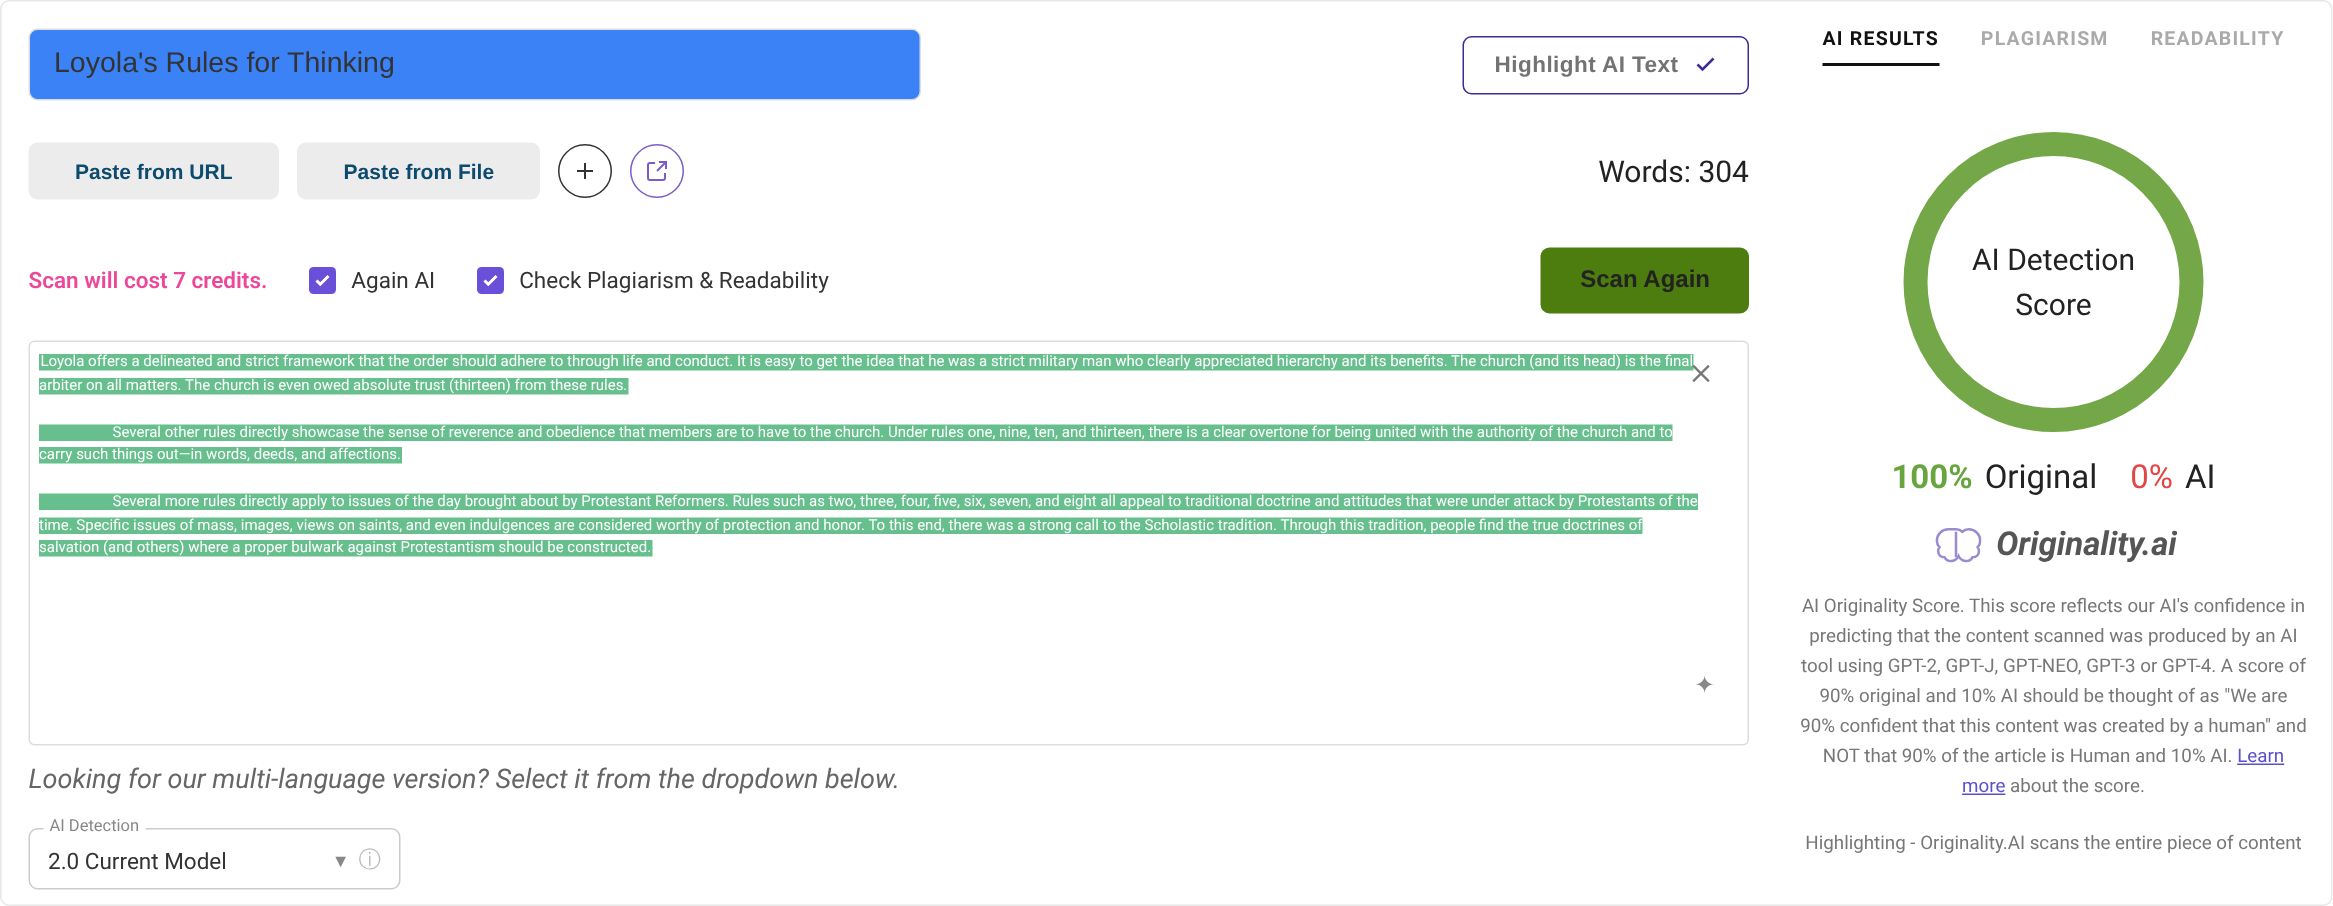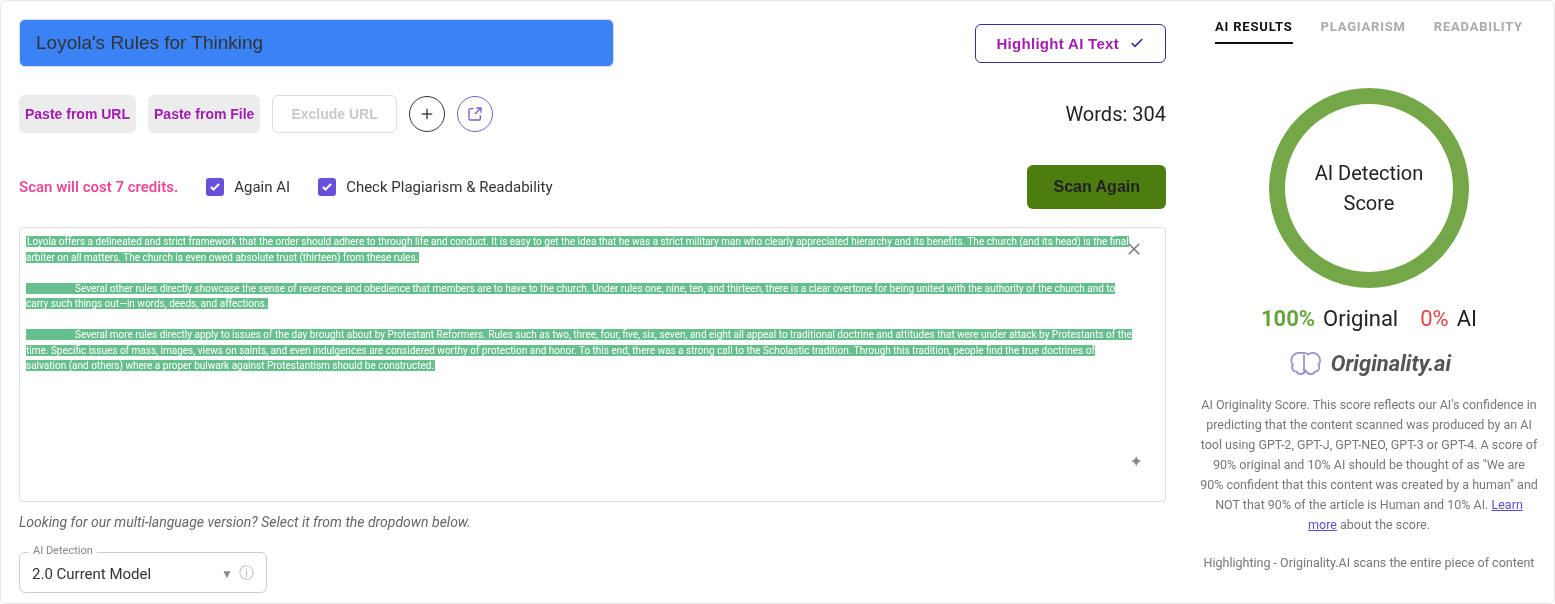--- a/index.html
+++ b/index.html
@@ -45,21 +45,21 @@
     border: 1px solid #ddd;
     border-radius: 6px;
     padding: 0 16px;
     font-size: 19px;
     color: #333;
     background: #3b82f6;
   }
   .highlight-btn {
     border: 1.5px solid #3c2b99;
     background: #fff;
-    color: #a21caf;
+    color: #737373;
     font-weight: 700;
     font-size: 15px;
     letter-spacing: 0.3px;
     padding: 10px 20px;
     border-radius: 6px;
     display: flex;
     align-items: center;
     gap: 10px;
     cursor: pointer;
   }
@@ -71,24 +71,24 @@
     margin-top: 28px;
   }
   .toolbar-left {
     display: flex;
     align-items: center;
     gap: 12px;
   }
   .btn-grey {
     background: #ececec;
     border: none;
-    color: #a21caf;
+    color: #0c4a6e;
     font-weight: 700;
     font-size: 14px;
-    padding: 11px 6px;
+    padding: 11px 31px;
     border-radius: 6px;
     cursor: pointer;
     text-align: center;
   }
   .btn-outline {
     background: #fff;
     border: 1px solid #ddd;
     color: #c9c9c9;
     font-weight: 700;
     font-size: 14px;
@@ -166,21 +166,21 @@
   .plus-float {
     position: absolute; bottom: 30px; right: 22px; color: #888; font-size: 16px;
   }
   .text-content::-webkit-scrollbar { width: 16px; }
   .text-content::-webkit-scrollbar-track { background: #f2f2f2; }
   .text-content::-webkit-scrollbar-thumb { background: #c6c6c6; border-radius: 0; }
   .hint {
     margin-top: 12px;
     font-style: italic;
     color: #666;
-    font-size: 14px;
+    font-size: 18px;
   }
   
   .model-wrap {
     margin-top: 22px;
     position: relative;
     width: 248px;
   }
   .model-select {
     width: 100%;
     border: 1px solid #ccc;
@@ -273,21 +273,20 @@
         <svg width="16" height="16" viewBox="0 0 24 24" fill="none" stroke="#3c2b99" stroke-width="2.5">
             <polyline points="4,12 9,17 20,6"></polyline>
           </svg>
       </button>
     </div>
 
     <div class="toolbar-row">
       <div class="toolbar-left">
         <button class="btn-grey">Paste from URL</button>
         <button class="btn-grey">Paste from File</button>
-        <button class="btn-outline">Exclude URL</button>
         <div class="circle-btn circle-plus">
           <svg width="16" height="16" viewBox="0 0 24 24" fill="none" stroke="#333" stroke-width="2">
               <line x1="12" y1="4" x2="12" y2="20"></line>
               <line x1="4" y1="12" x2="20" y2="12"></line>
             </svg>
         </div>
         <div class="circle-btn circle-share">
           <svg width="16" height="16" viewBox="0 0 24 24" fill="none" stroke="#7a5ec8" stroke-width="2">
               <path d="M14 3h7v7"></path>
               <path d="M21 3l-9 9"></path>

